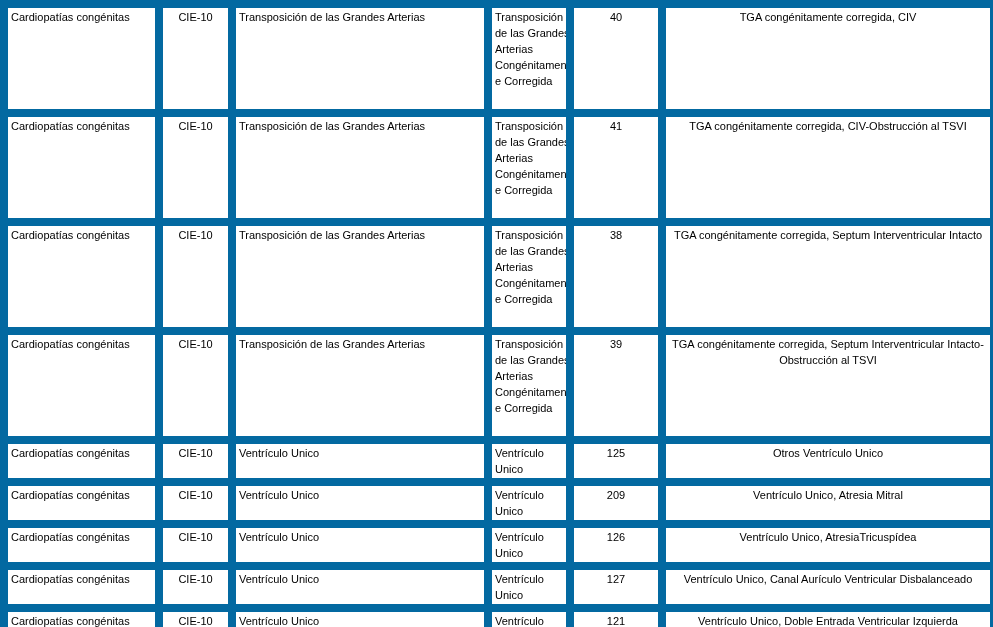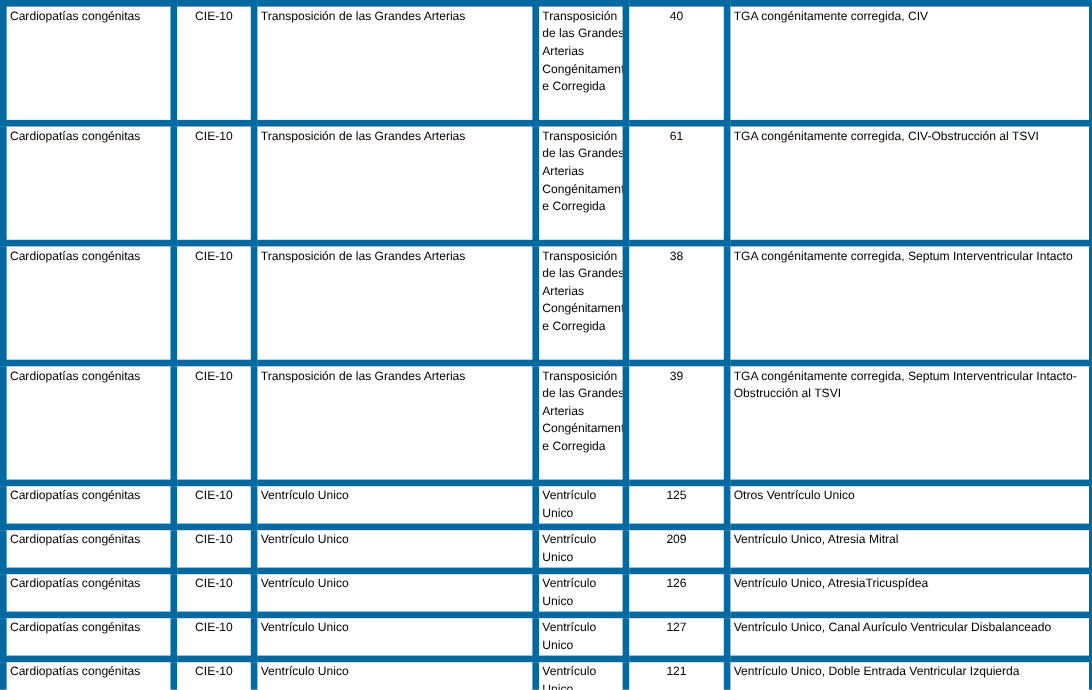--- a/index.html
+++ b/index.html
@@ -17,37 +17,37 @@
     font-family: "Liberation Sans", sans-serif;
     color: #000000;
   }
   table.codes-table {
     border-collapse: collapse;
     table-layout: fixed;
     width: 990px;
     margin: 0;
   }
   table.codes-table td {
-    border: 6px solid #0369a1;
+    border: 8px solid #0369a1;
     vertical-align: top;
     padding: 1px 3px;
     font-size: 11px;
     line-height: 16px;
     color: #000000;
     white-space: pre;
     overflow: hidden;
     box-sizing: border-box;
   }
   
   td.cell-category     { text-align: left; }
   td.cell-code-system  { text-align: center; margin-top: 12px; }
   td.cell-group        { text-align: left; }
   td.cell-subgroup     { text-align: left; }
   td.cell-code         { text-align: center; margin-top: 10px; }
-  td.cell-description  { text-align: left; margin-left: 36px; }
+  td.cell-description  { text-align: center; margin-left: 36px; }
 
   tr.r-tall  { height: 109px; }
   tr.r-short { height: 31px; }
 
   col.c1 { width: 155px; }
   col.c2 { width: 73px;  }
   col.c3 { width: 256px; }
   col.c4 { width: 82px;  }
   col.c5 { width: 92px;  }
   col.c6 { width: 332px; }
@@ -80,21 +80,21 @@
   </tr>
         <tr class="r-tall">
     <td class="cell-category">Cardiopatías congénitas</td>
     <td class="cell-code-system">CIE-10</td>
     <td class="cell-group">Transposición de las Grandes Arterias</td>
     <td class="cell-subgroup">Transposición
 de las Grandes
 Arterias
 Congénitament
 e Corregida</td>
-    <td class="cell-code">61</td>
+    <td class="cell-code">41</td>
     <td class="cell-description">TGA congénitamente corregida, CIV-Obstrucción al TSVI</td>
   </tr>
         <tr class="r-tall">
     <td class="cell-category">Cardiopatías congénitas</td>
     <td class="cell-code-system">CIE-10</td>
     <td class="cell-group">Transposición de las Grandes Arterias</td>
     <td class="cell-subgroup">Transposición
 de las Grandes
 Arterias
 Congénitament

